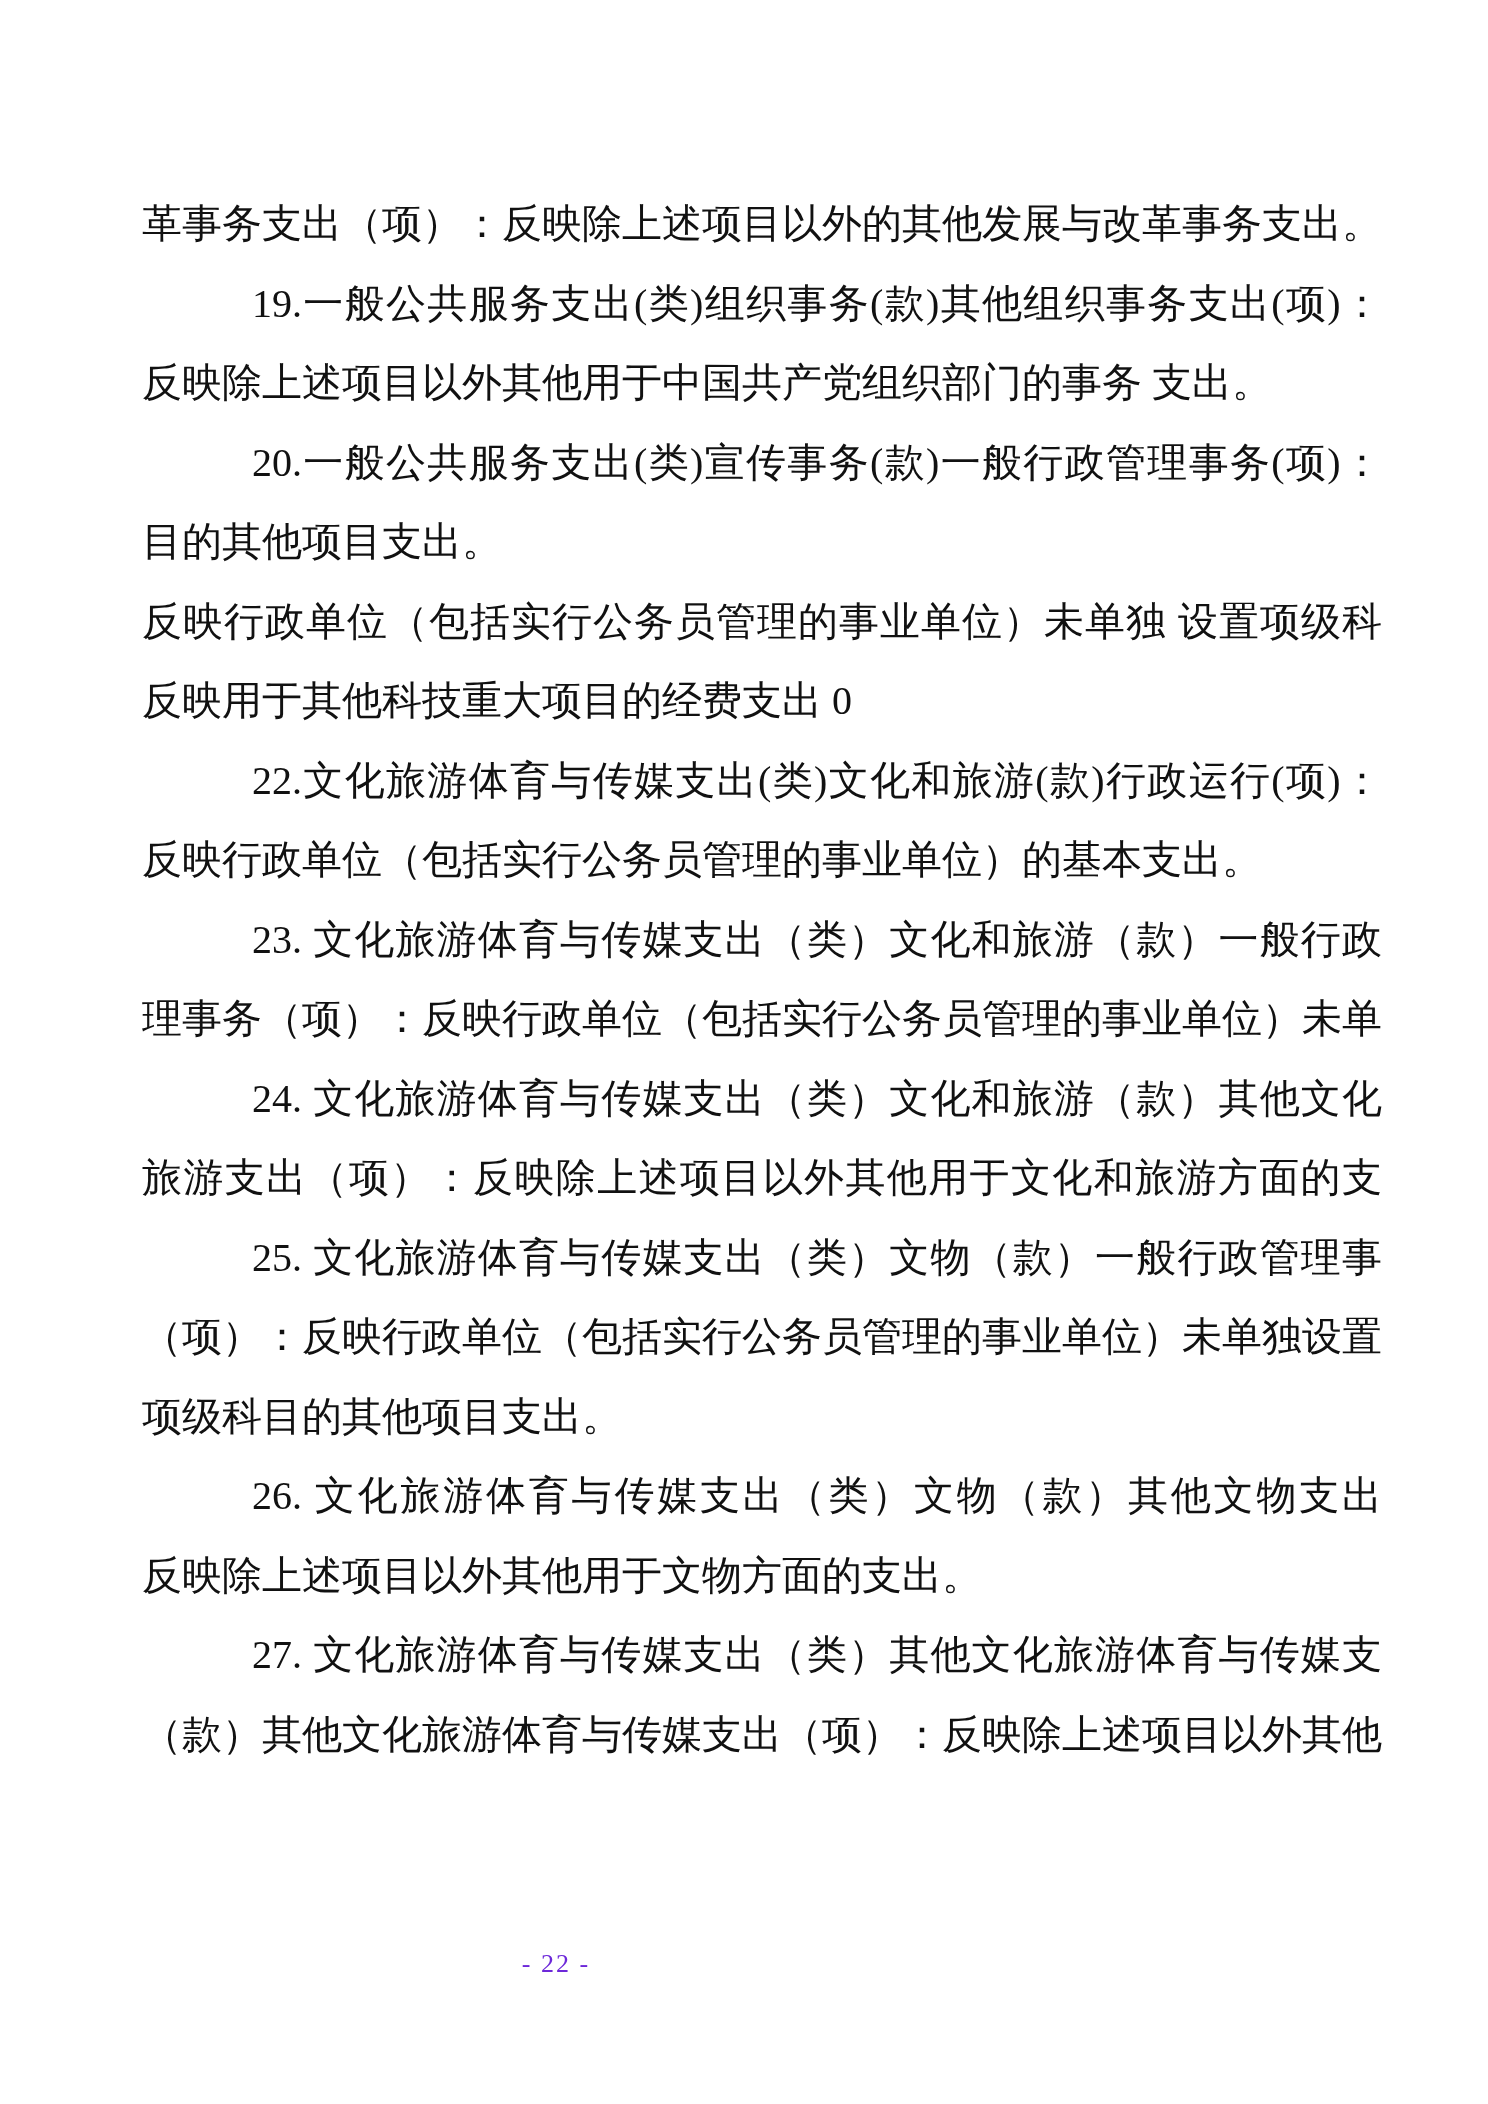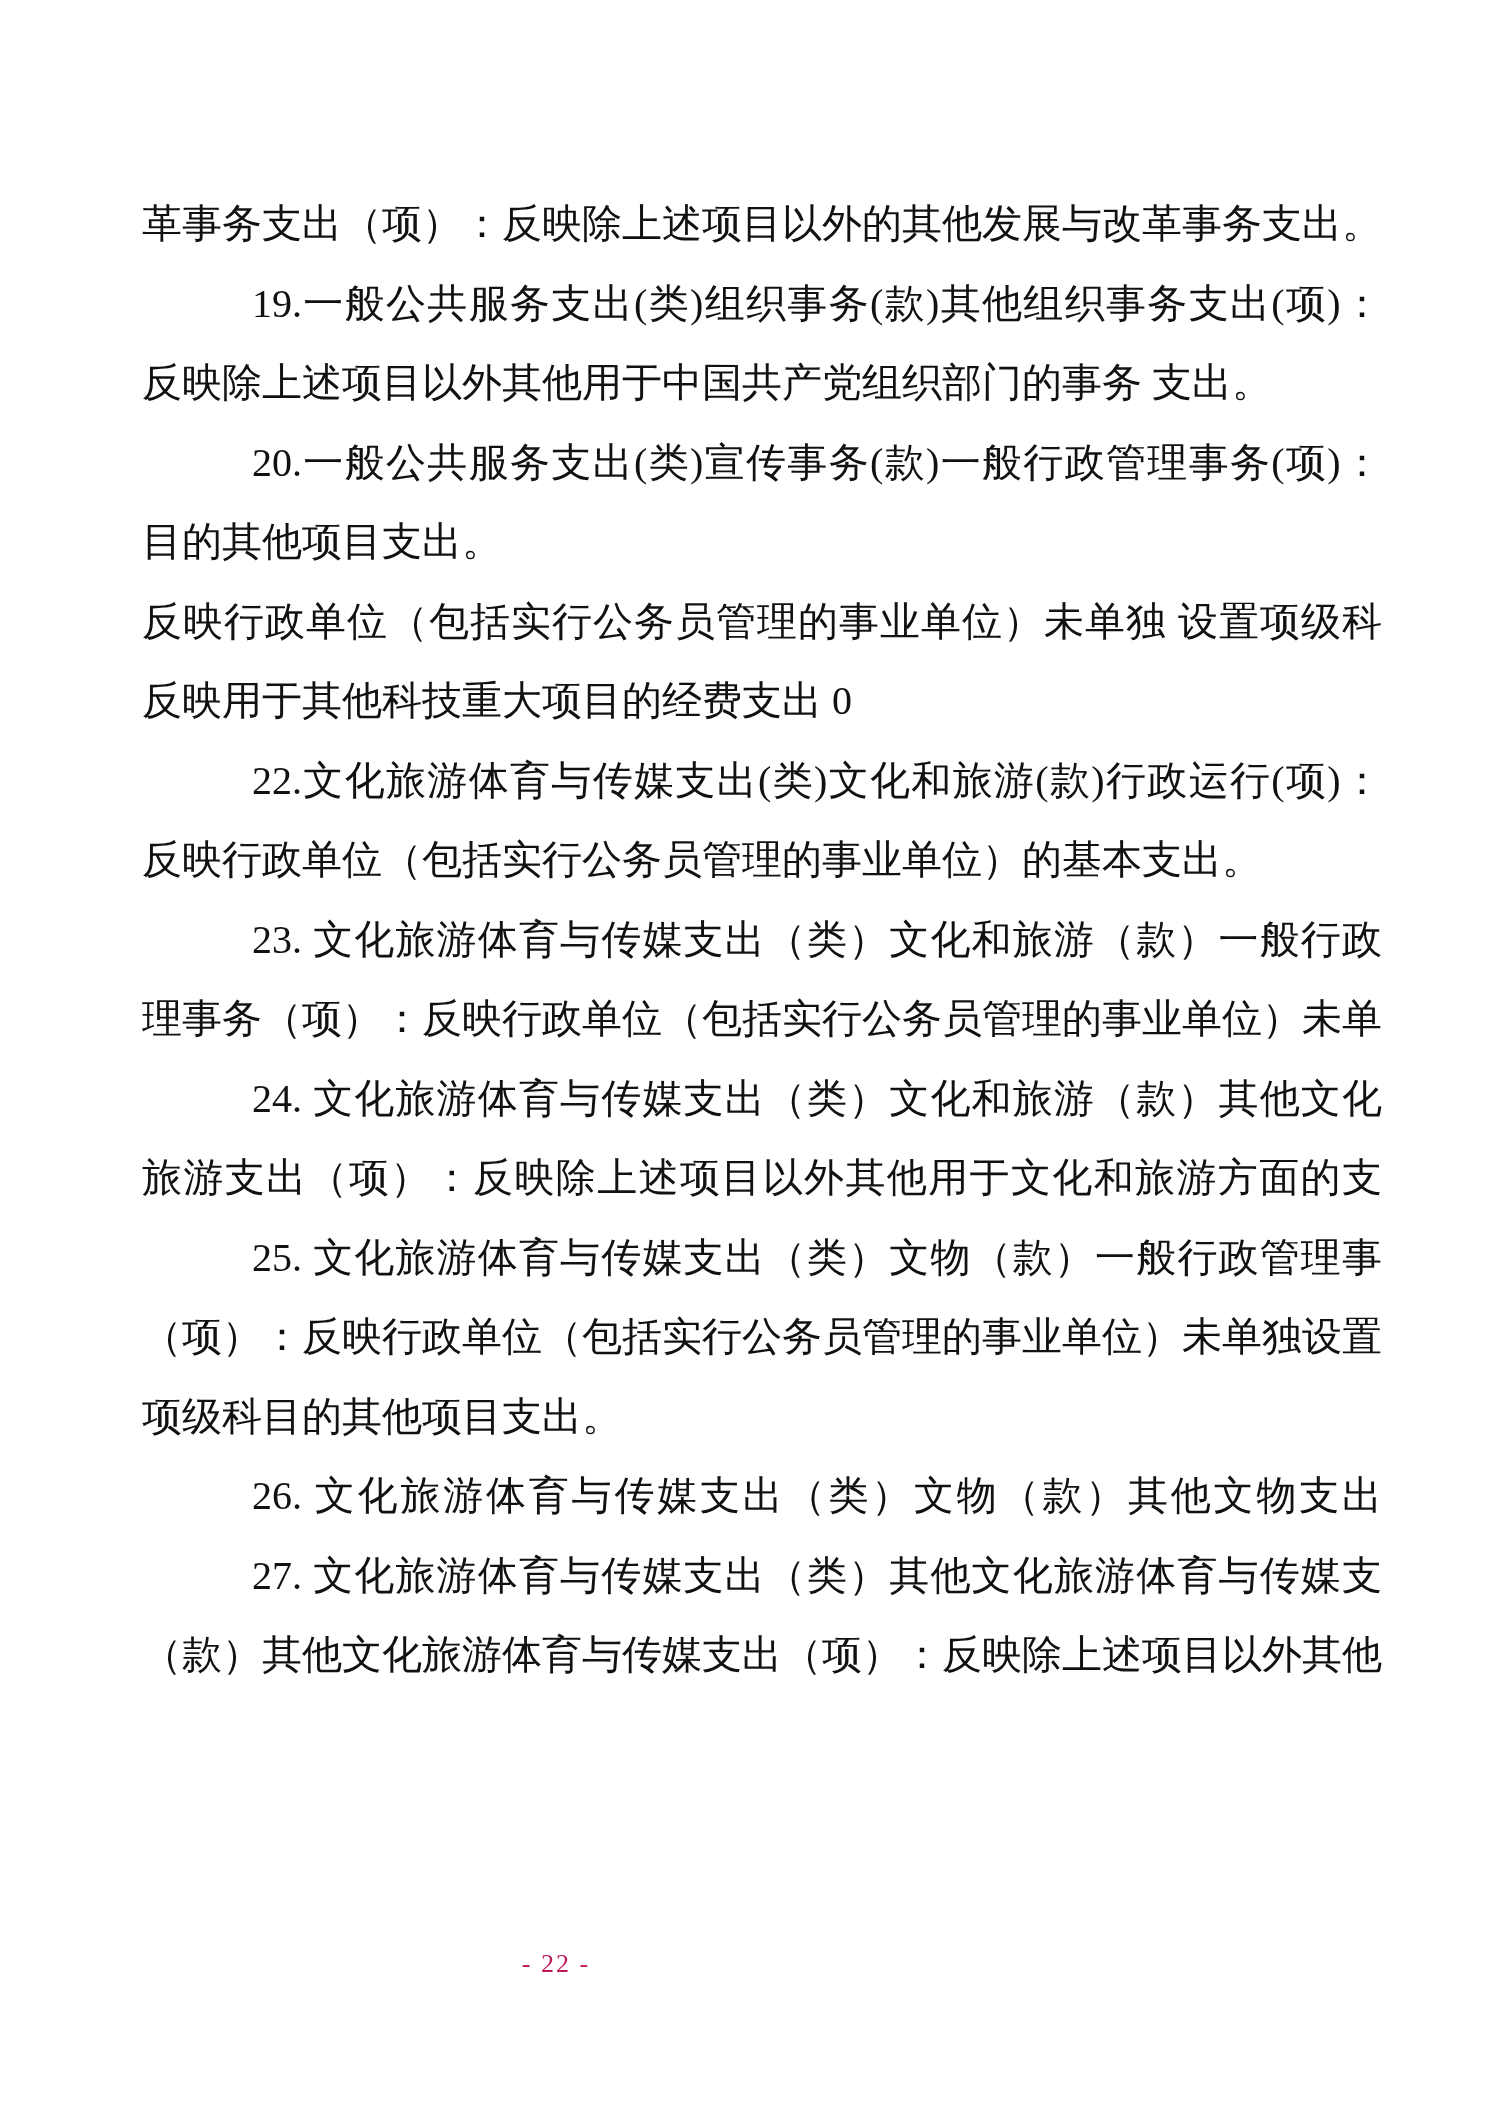--- a/index.html
+++ b/index.html
@@ -51,21 +51,21 @@
   }
   .footer {
     position: absolute;
     top: 1944px;
     left: 556px;
     transform: translateX(-50%);
     font-size: 26px;
     line-height: 40px;
     letter-spacing: 2px;
     font-family: "Liberation Serif", "DejaVu Serif", serif;
-    color: #be185d;
+    color: #6d28d9;
     white-space: nowrap;
   }
 </style>
 </head>
 <body>
 
 <div class="page">
   <div class="textblock">
     <div class="ln">革事务支出（项）：反映除上述项目以外的其他发展与改革事务支出。</div>
     <div class="ln indent just">19.一般公共服务支出(类)组织事务(款)其他组织事务支出(项)：</div>
@@ -77,18 +77,19 @@
     <div class="ln indent just">22.文化旅游体育与传媒支出(类)文化和旅游(款)行政运行(项)：</div>
     <div class="ln">反映行政单位（包括实行公务员管理的事业单位）的基本支出。</div>
     <div class="ln indent just">23. 文化旅游体育与传媒支出（类）文化和旅游（款）一般行政管</div>
     <div class="ln just">理事务（项）：反映行政单位（包括实行公务员管理的事业单位）未单</div>
     <div class="ln indent just">24. 文化旅游体育与传媒支出（类）文化和旅游（款）其他文化和</div>
     <div class="ln just">旅游支出（项）：反映除上述项目以外其他用于文化和旅游方面的支出。</div>
     <div class="ln indent just">25. 文化旅游体育与传媒支出（类）文物（款）一般行政管理事务</div>
     <div class="ln just">（项）：反映行政单位（包括实行公务员管理的事业单位）未单独设置</div>
     <div class="ln">项级科目的其他项目支出。</div>
     <div class="ln indent just">26. 文化旅游体育与传媒支出（类）文物（款）其他文物支出（项）：</div>
+    <div class="ln">反映除上述项目以外其他用于文物方面的支出。</div>
     <div class="ln indent just">27. 文化旅游体育与传媒支出（类）其他文化旅游体育与传媒支出</div>
     <div class="ln just">（款）其他文化旅游体育与传媒支出（项）：反映除上述项目以外其他</div>
   </div>
 
   <div class="footer">- 22 -</div>
 </div>
 
 </body></html>

